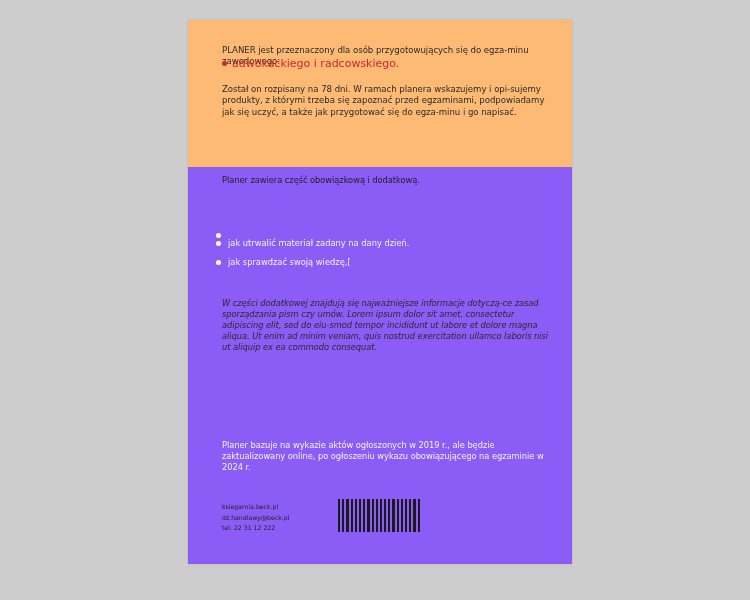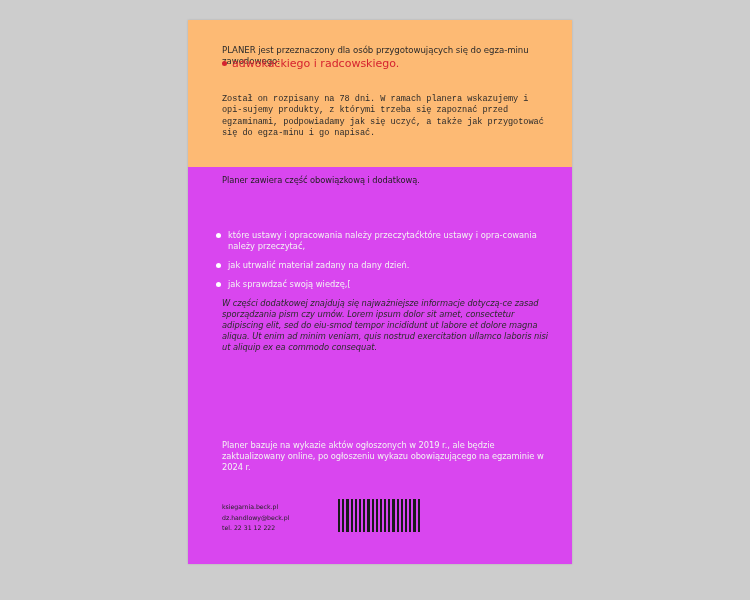--- a/index.html
+++ b/index.html
@@ -16,41 +16,41 @@
     width: 384px; height: 544px;
     box-shadow: 0 0 2px rgba(0,0,0,0.15);
   }
   .top {
     position: absolute; left: 0; top: 0; right: 0;
     height: 147px;
     background: #fdba74;
   }
   .bottom {
     position: absolute; left: 0; top: 147px; right: 0; bottom: 0;
-    background: #d946ef;
+    background: #8b5cf6;
   }
   .txt {
     position: absolute;
     left: 34px; width: 330px;
     font-size: 8.6px;
     line-height: 11.4px;
     letter-spacing: -0.05px;
   }
   .top .txt { color: #2b2b2b; }
   .intro { top: 25px; }
   .red-item {
     position: absolute; left: 34px; top: 38px;
     font-size: 11px; line-height: 11px;
     color: #d5232f;
   }
   .red-dot {
     display: inline-block; width: 5px; height: 5px; border-radius: 50%;
     background: #d5232f; margin-right: 5px; vertical-align: 1px;
   }
-  .desc { top: 74px; font-family: Liberation Mono, monospace; }
+  .desc { top: 64px; }
 
   .bottom .txt { font-size: 8.3px; line-height: 11px; }
   .b-head { top: 8px; color: #1f1f1f; }
   .b-p1 { top: 23px; color: #f3f3f3; }
   .bullets {
     position: absolute; left: 28px; top: 63px; width: 336px;
     margin: 0; padding: 0; list-style: none;
     font-size: 8.3px; line-height: 11px; color: #f3f3f3;
   }
   .bullets li { position: relative; padding-left: 12px; margin-bottom: 8px; }
@@ -79,21 +79,21 @@
     <div class="txt intro">PLANER jest przeznaczony dla osób przygotowujących się do egza-minu zawodowego:</div>
     <div class="red-item">
       <span class="red-dot"></span><span>adwokackiego i radcowskiego.</span>
     </div>
     <div class="txt desc">Został on rozpisany na 78 dni. W ramach planera wskazujemy i opi-sujemy produkty, z którymi trzeba się zapoznać przed egzaminami, podpowiadamy jak się uczyć, a także jak przygotować się do egza-minu i go napisać.</div>
   </div>
 
   <div class="bottom">
     <div class="txt b-head">Planer zawiera część obowiązkową i dodatkową.</div>
     <ul class="bullets">
-      <li><span class="dot"></span><span>które ustawy i opracowania należy przeczytaćktóre ustawy i opra-cowania należy przeczytać,</span></li>
+      <li><span class="dot"></span></li>
       <li><span class="dot"></span><span>jak utrwalić materiał zadany na dany dzień.</span></li>
       <li><span class="dot"></span><span>jak sprawdzać swoją wiedzę,[</span></li>
     </ul>
     <div class="txt b-p2">W części dodatkowej znajdują się najważniejsze informacje dotyczą-ce zasad sporządzania pism czy umów. Lorem ipsum dolor sit amet, consectetur adipiscing elit, sed do eiu-smod tempor incididunt ut labore et dolore magna aliqua. Ut enim ad minim veniam, quis nostrud exercitation ullamco laboris nisi ut aliquip ex ea commodo consequat.</div>
     <div class="txt b-p3">Planer bazuje na wykazie aktów ogłoszonych w 2019 r., ale będzie zaktualizowany online, po ogłoszeniu wykazu obowiązującego na egzaminie w 2024 r.</div>
     <div class="contact">
       <div>ksiegarnia.beck.pl</div>
       <div>dz.handlowy@beck.pl</div>
       <div>tel. 22 31 12 222</div>
     </div>

